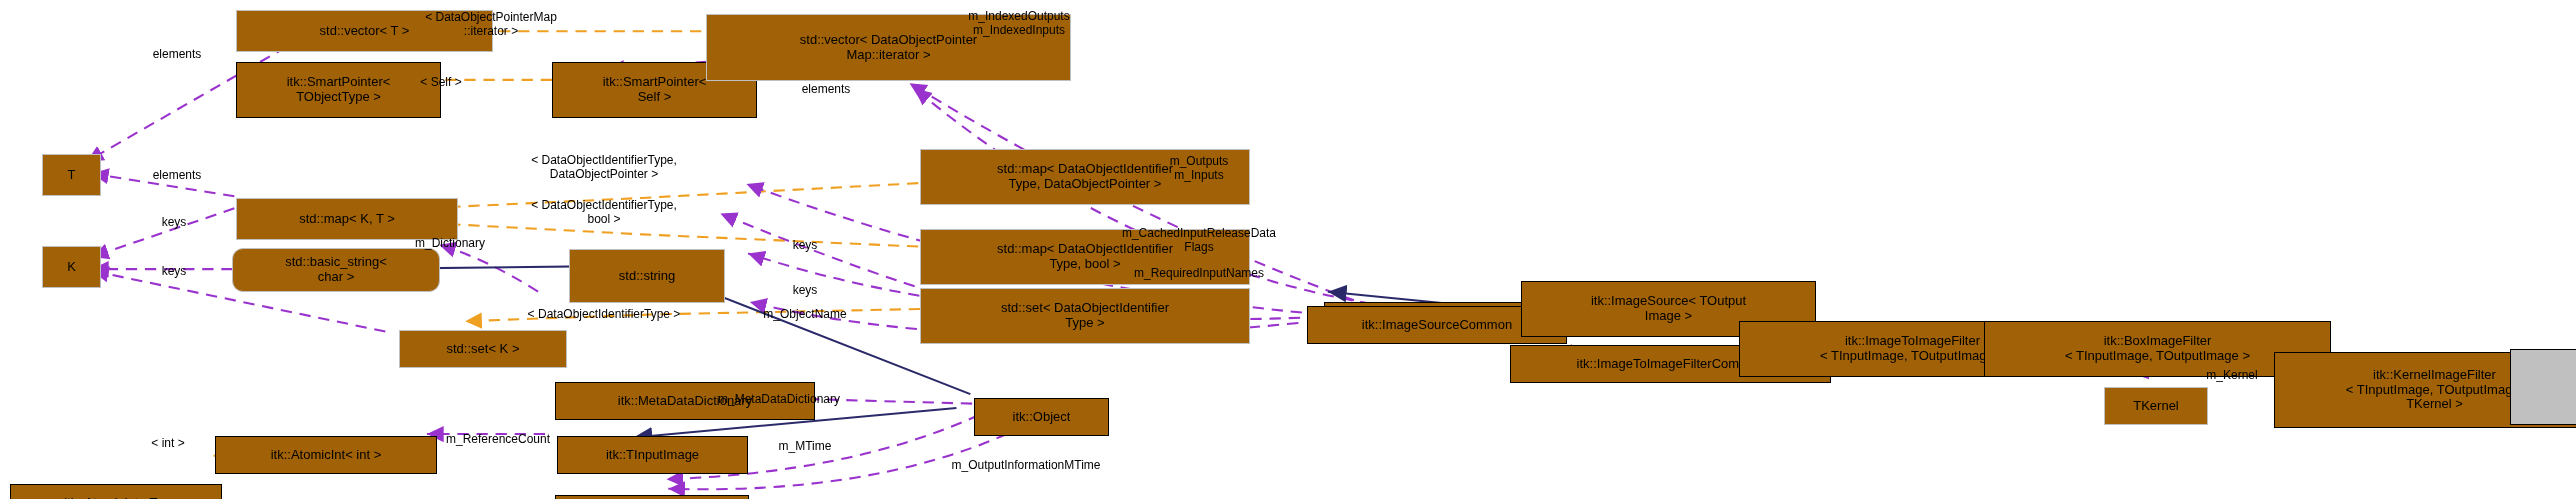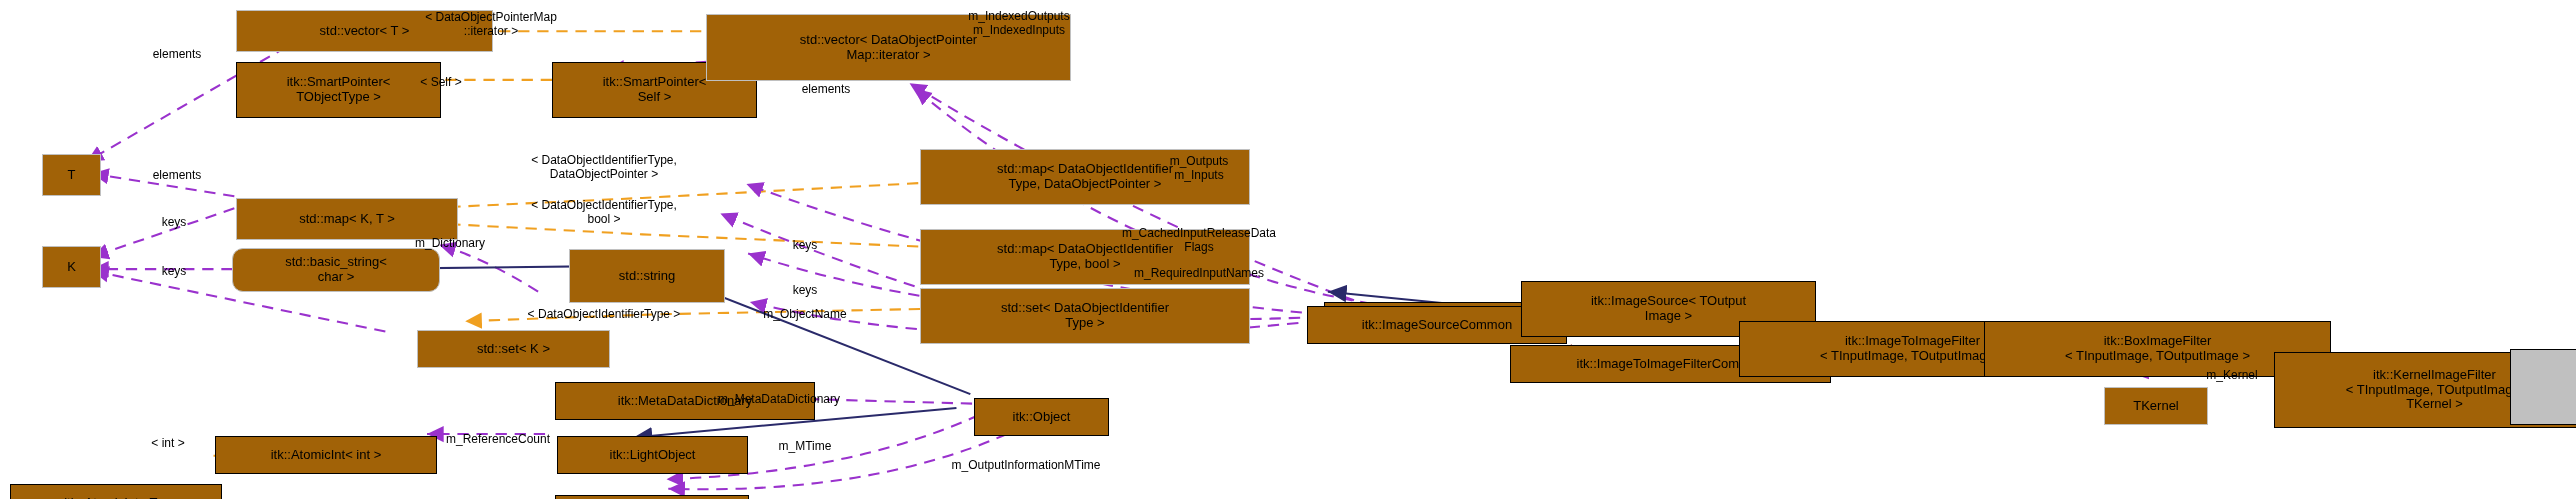--- a/index.html
+++ b/index.html
@@ -106,21 +106,21 @@
       <div class="node solid" style="left: 552px; top: 62px; width: 205px; height: 56px;">itk::SmartPointer&lt;
 Self &gt;</div>
       <div class="node" style="left: 706px; top: 14px; width: 365px; height: 67px;">std::vector&lt; DataObjectPointer
 Map::iterator &gt;</div>
       <div class="node" style="left: 42px; top: 154px; width: 59px; height: 42px;">T</div>
       <div class="node" style="left: 42px; top: 246px; width: 59px; height: 42px;">K</div>
       <div class="node" style="left: 236px; top: 198px; width: 222px; height: 42px;">std::map&lt; K, T &gt;</div>
       <div class="node" style="left: 232px; top: 248px; width: 208px; height: 44px; border-radius: 11px;">std::basic_string&lt;
 char &gt;</div>
       <div class="node" style="left: 569px; top: 249px; width: 156px; height: 54px;">std::string</div>
-      <div class="node" style="left: 417px; top: 330px; width: 193px; height: 38px;">std::set&lt; K &gt;</div>
+      <div class="node" style="left: 399px; top: 330px; width: 168px; height: 38px;">std::set&lt; K &gt;</div>
       <div class="node solid" style="left: 555px; top: 382px; width: 260px; height: 38px;">itk::MetaDataDictionary</div>
       <div class="node" style="left: 920px; top: 149px; width: 330px; height: 56px;">std::map&lt; DataObjectIdentifier
 Type, DataObjectPointer &gt;</div>
       <div class="node" style="left: 920px; top: 229px; width: 330px; height: 56px;">std::map&lt; DataObjectIdentifier
 Type, bool &gt;</div>
       <div class="node" style="left: 920px; top: 288px; width: 330px; height: 56px;">std::set&lt; DataObjectIdentifier
 Type &gt;</div>
       <div class="node solid" style="left: 1324px; top: 302px; width: 226px; height: 38px;">itk::ProcessObject</div>
       <div class="node solid" style="left: 1307px; top: 306px; width: 260px; height: 38px;">itk::ImageSourceCommon</div>
       <div class="node solid" style="left: 1521px; top: 281px; width: 295px; height: 56px;">itk::ImageSource&lt; TOutput
@@ -133,21 +133,21 @@
       <div class="node solid" style="left: 2274px; top: 352px; width: 321px; height: 76px;">itk::KernelImageFilter
 &lt; TInputImage, TOutputImage,
 TKernel &gt;</div>
       <div class="node" style="left: 2104px; top: 387px; width: 104px; height: 38px;">TKernel</div>
       <div class="node hl" style="left: 2510px; top: 349px; width: 330px; height: 76px;">itk::BinaryMorphological
 ClosingImageFilter&lt; TInputImage,
 TOutputImage, TKernel &gt;</div>
       <div class="node solid" style="left: 974px; top: 398px; width: 135px; height: 38px;">itk::Object</div>
       <div class="node solid" style="left: 10.4px; top: 436px; width: 212px; height: 38px; margin-top: 48px;">itk::AtomicInt&lt; T &gt;</div>
       <div class="node solid" style="left: 215px; top: 436px; width: 222px; height: 38px;">itk::AtomicInt&lt; int &gt;</div>
-      <div class="node solid" style="left: 557px; top: 436px; width: 191px; height: 38px;">itk::LightObject</div>
+      <div class="node solid" style="left: 557px; top: 436px; width: 191px; height: 38px;">itk::TInputImage</div>
       <div class="node solid" style="left: 555px; top: 495px; width: 194px; height: 38px;">itk::TimeStamp</div>
     </div>
   <div id="labels">
       <div class="elabel" style="left: 177px; top: 47px;">elements</div>
       <div class="elabel" style="left: 177px; top: 168px;">elements</div>
       <div class="elabel" style="left: 174px; top: 215px;">keys</div>
       <div class="elabel" style="left: 174px; top: 264px;">keys</div>
       <div class="elabel" style="left: 441px; top: 75px;">&lt; Self &gt;</div>
       <div class="elabel" style="left: 491px; top: 1.7px; margin-top: 8px;">&lt; DataObjectPointerMap
 ::iterator &gt;</div>

